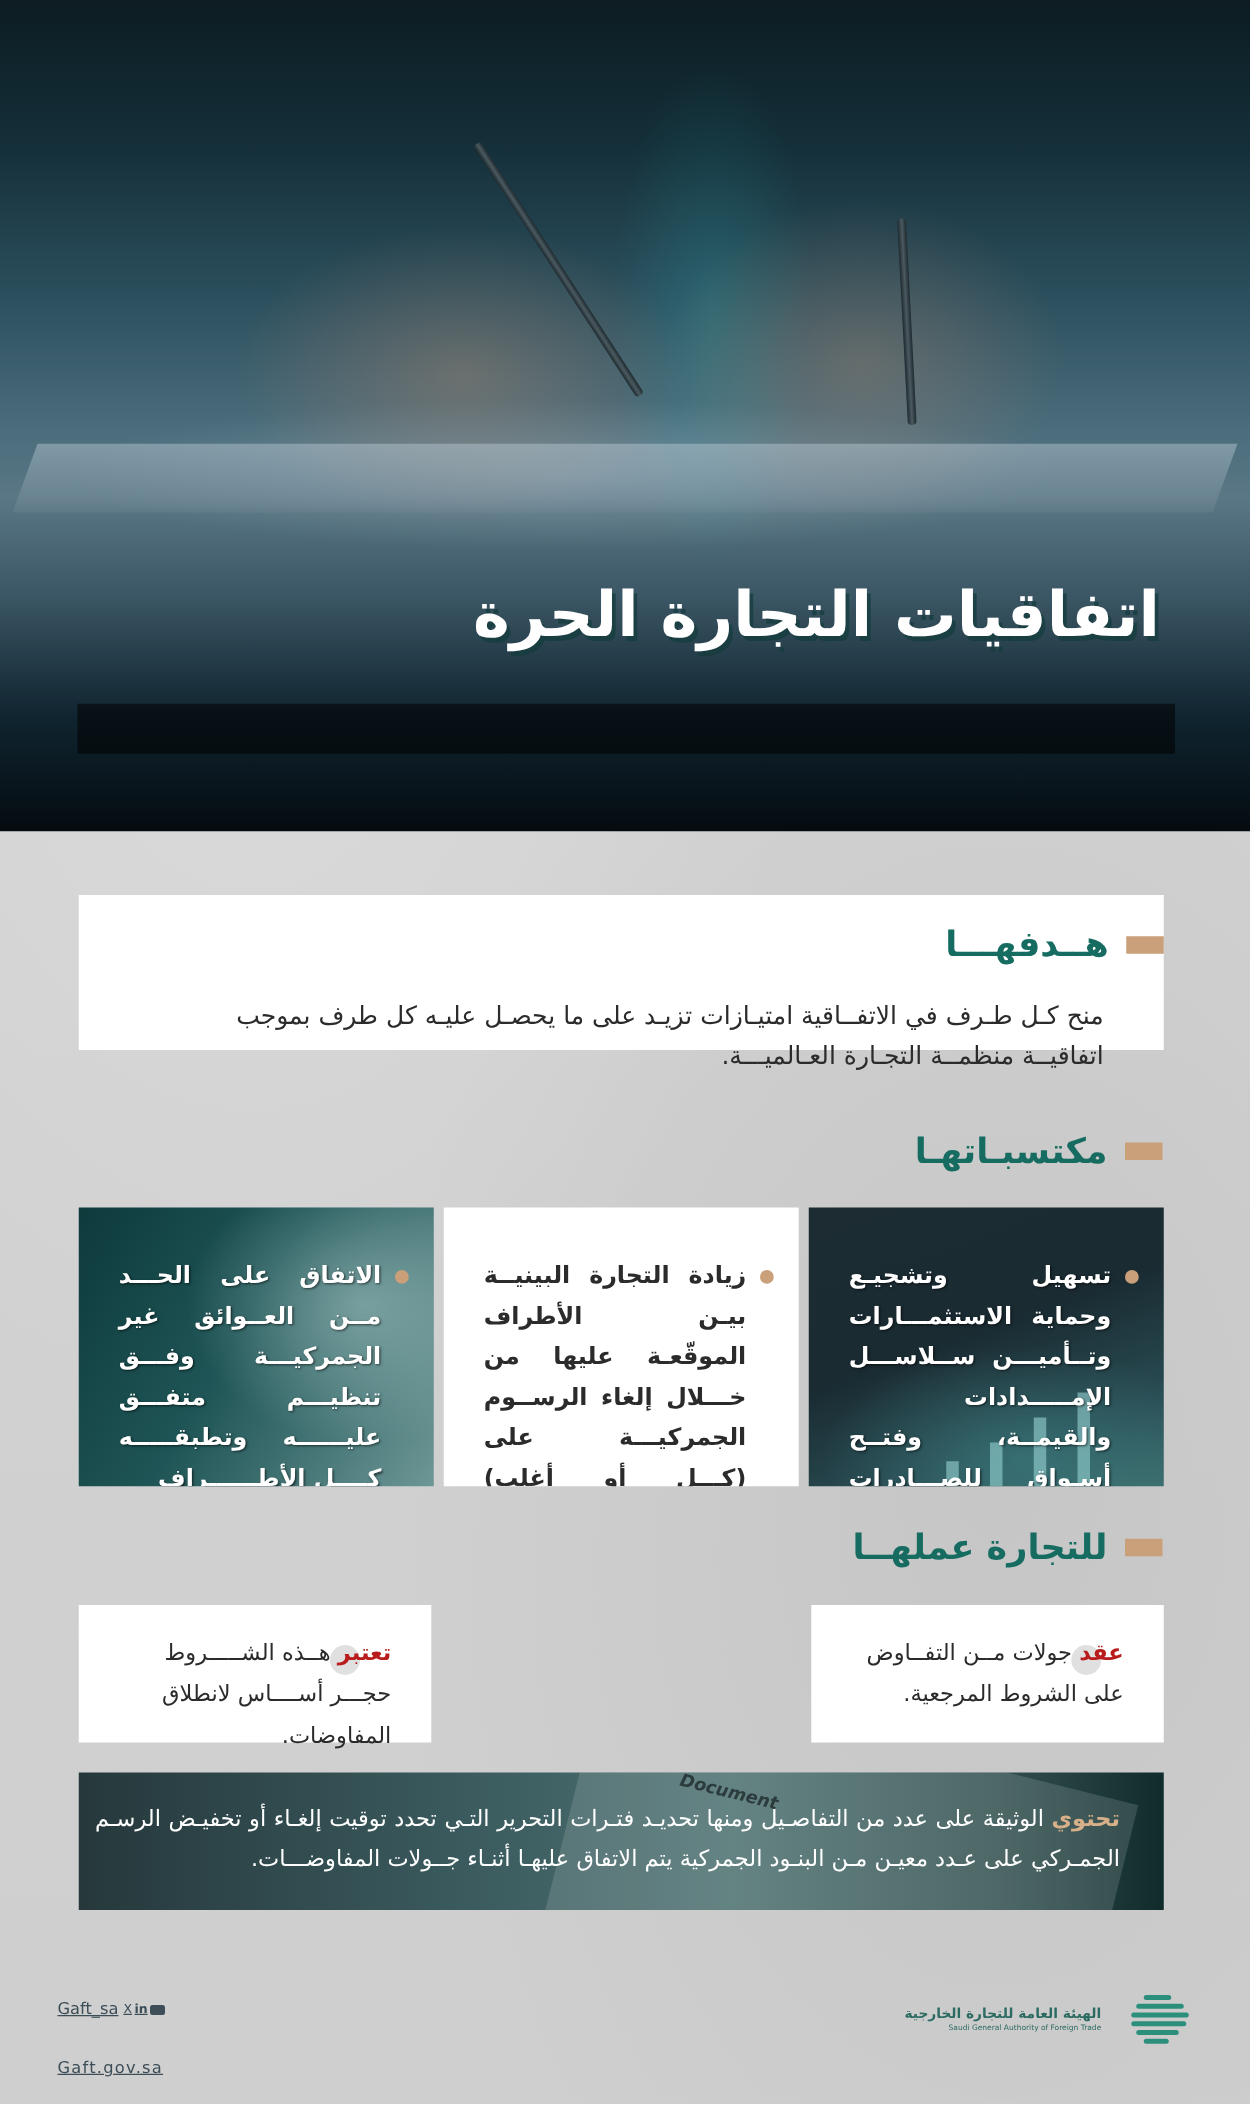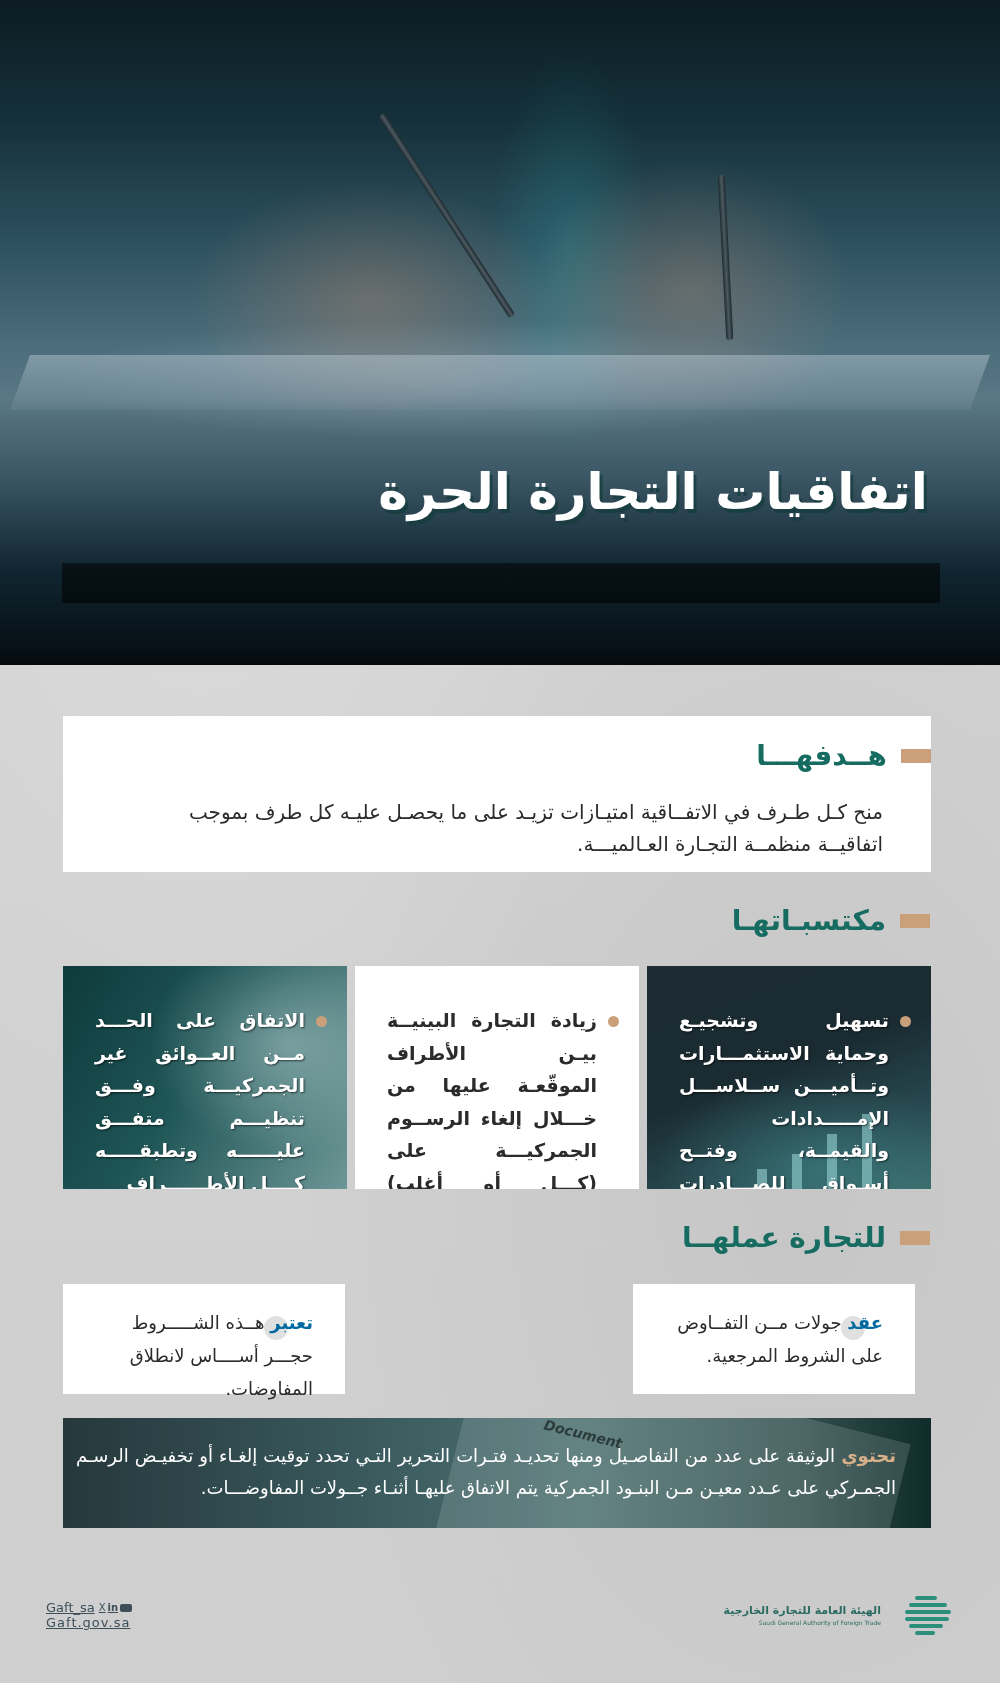--- a/index.html
+++ b/index.html
@@ -67,21 +67,21 @@
   }
   .sec-heading .marker {
     width: 30px; height: 14px; background: #c9a07a;
   }
   .sec-heading .label {
     font-size: 28px; font-weight: bold; color: #176c62; line-height: 1;
   }
 
   
   .goal-card {
-    position: absolute; left: 63px; top: 716px; width: 868px; height: 156px;
+    position: absolute; left: 63px; top: 716px; width: 868px; height: 124px;
     background: #ffffff;
   }
   .goal-card .sec-heading { right: 0; top: 26px; }
   .goal-text {
     position: absolute; right: 48px; top: 80px; width: 760px;
     font-size: 20px; color: #2b2b2b; line-height: 1.6; text-align: right;
   }
 
   
   .benefits {
@@ -117,29 +117,29 @@
     width: 11px; height: 11px; border-radius: 50%; background: #c9a07a;
   }
 
   
   .mech-cards {
     position: absolute; left: 63px; top: 1284px; width: 868px; height: 110px;
   }
   .mech {
     position: absolute; top: 0; width: 282px; height: 110px; background: #ffffff;
   }
-  .mech.m1 { right: 16px; }
+  .mech.m1 { right: 0; }
   .mech.m2 { left: 293px; }
   .mech.m3 { left: 0; }
   .mech-text {
     position: absolute; right: 32px; top: 22px; width: 228px;
     font-size: 18px; color: #2b2b2b; line-height: 33px; text-align: right;
   }
   .hl {
-    position: relative; font-weight: bold; color: #0369a1;
+    position: relative; font-weight: bold; color: #b91c1c;
   }
   .hl::before {
     content: ""; position: absolute; left: -6px; top: 4px;
     width: 24px; height: 24px; border-radius: 50%; background: rgba(0,0,0,0.12);
     z-index: -1;
   }
   .mech-text .hl { z-index: 1; }
 
   
   .doc-banner {
@@ -164,21 +164,21 @@
   .doc-text .hl-gold { font-weight: bold; color: #d7b089; }
 
   
   .footer-left {
     position: absolute; left: 46px; top: 1600px; direction: ltr; text-align: left;
     font-family: "DejaVu Sans", sans-serif; color: #3d4e58; font-size: 13px; line-height: 15px; text-decoration: underline;
   }
   .footer-left .row1 { display: flex; align-items: center; gap: 4px; }
   .soc-icons { display: inline-flex; align-items: center; gap: 2px; font-size: 10px; font-weight: bold; }
   .yt-icon { display: inline-block; width: 12px; height: 8px; background: #3d4e58; border-radius: 2px; }
-  .footer-left .row2 { letter-spacing: 1px; }
+  .footer-left .row2 { letter-spacing: 1px; margin-top: 32px; }
 
   .footer-right {
     position: absolute; right: 45px; top: 1592px; display: flex; align-items: center; gap: 14px;
     direction: rtl;
   }
   .logo-mark { width: 60px; height: 46px; position: relative; }
   .logo-mark span {
     position: absolute; height: 4px; border-radius: 2px; background: #2c8f7c;
   }
   .logo-text { text-align: right; }

